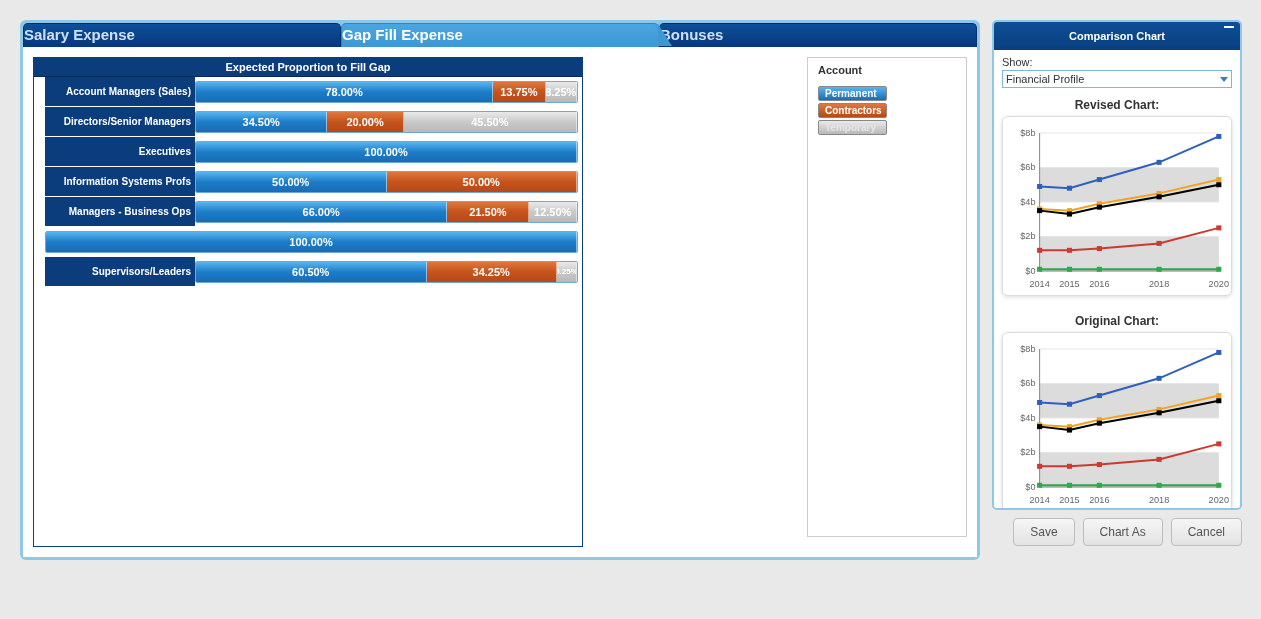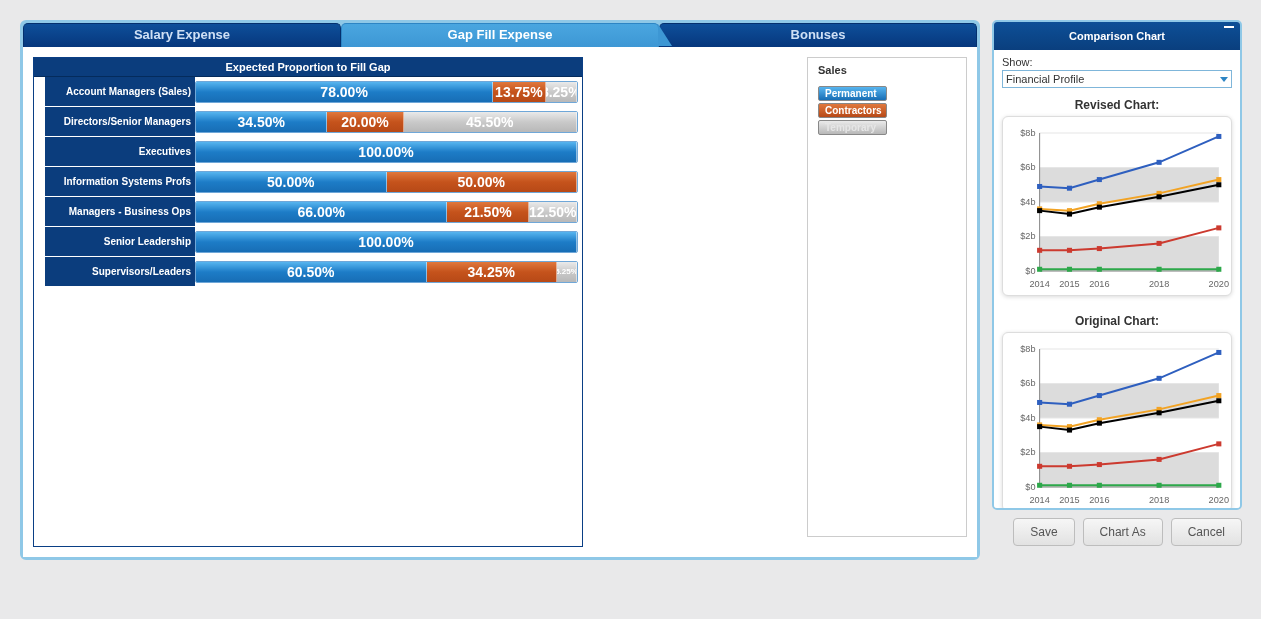--- a/index.html
+++ b/index.html
@@ -23,24 +23,23 @@
     border-radius:6px;
     background:#8fc8e7;
     padding:0;
   }
   .tabs {
     display:flex;
     height:24px;
   }
   .tab {
     flex:1;
-    text-align:center;
-    color:#fff;
-    font-weight:bold;
-    font-size:13px;
+    color:#fff;
+    font-weight:bold;
+    font-size:15px;
     line-height:22px;
     cursor:pointer;
     border-top-left-radius:5px;
     border-top-right-radius:5px;
   }
   .tab-inactive {
     background: linear-gradient(to bottom,#0e4f9a,#06377d);
     border:1px solid #04306e;
     border-bottom:none;
     color:#cfe0f5;
@@ -108,21 +107,21 @@
     display:flex;
     position:relative;
     border:1px solid #6fa7d8;
     border-radius:2px;
     overflow:hidden;
     margin-right:4px;
   }
   .seg{
     height:100%;
     color:#fff;
-    font-size:14px;
+    font-size:11px;
     font-weight:bold;
     display:flex;
     align-items:center;
     justify-content:center;
     border-right:1px solid rgba(255,255,255,0.5);
     overflow:hidden;
     white-space:nowrap;
   }
   .seg-perm{ background:linear-gradient(to bottom,#57b5ef 0%,#1d7cc7 50%,#176db5 100%); }
   .seg-cont{ background:linear-gradient(to bottom,#e0783d 0%,#c5531c 50%,#b74917 100%); }
@@ -291,38 +290,37 @@
             </div>
             <div class="bar-row">
               <div class="bar-label">Managers - Business Ops</div>
               <div class="bar-track">
                 <div class="seg seg-perm" style="width: 66%;">66.00%</div>
                 <div class="seg seg-cont" style="width: 21.5%;">21.50%</div>
                 <div class="seg seg-temp" style="width: 12.5%;">12.50%</div>
               </div>
             </div>
             <div class="bar-row">
-              <div class="bar-label">Senior Leadership</div>
               <div class="bar-track">
                 <div class="seg seg-perm" style="width: 100%;">100.00%</div>
               </div>
             </div>
             <div class="bar-row">
               <div class="bar-label">Supervisors/Leaders</div>
               <div class="bar-track">
                 <div class="seg seg-perm" style="width: 60.5%;">60.50%</div>
                 <div class="seg seg-cont" style="width: 34.25%;">34.25%</div>
                 <div class="seg seg-temp" style="width: 5.25%; font-size: 8px;">5.25%</div>
               </div>
             </div>
           </div>
       </div>
 
       <div class="legend-panel">
-        <div class="legend-title">Sales</div>
+        <div class="legend-title">Account</div>
         <span class="legend-item li-perm">Permanent</span>
         <span class="legend-item li-cont">Contractors</span>
         <span class="legend-item li-temp">Temporary</span>
       </div>
     </div>
   </div>
 
   <div class="right-panel">
     <div class="cmp-panel">
       <div class="cmp-header">

